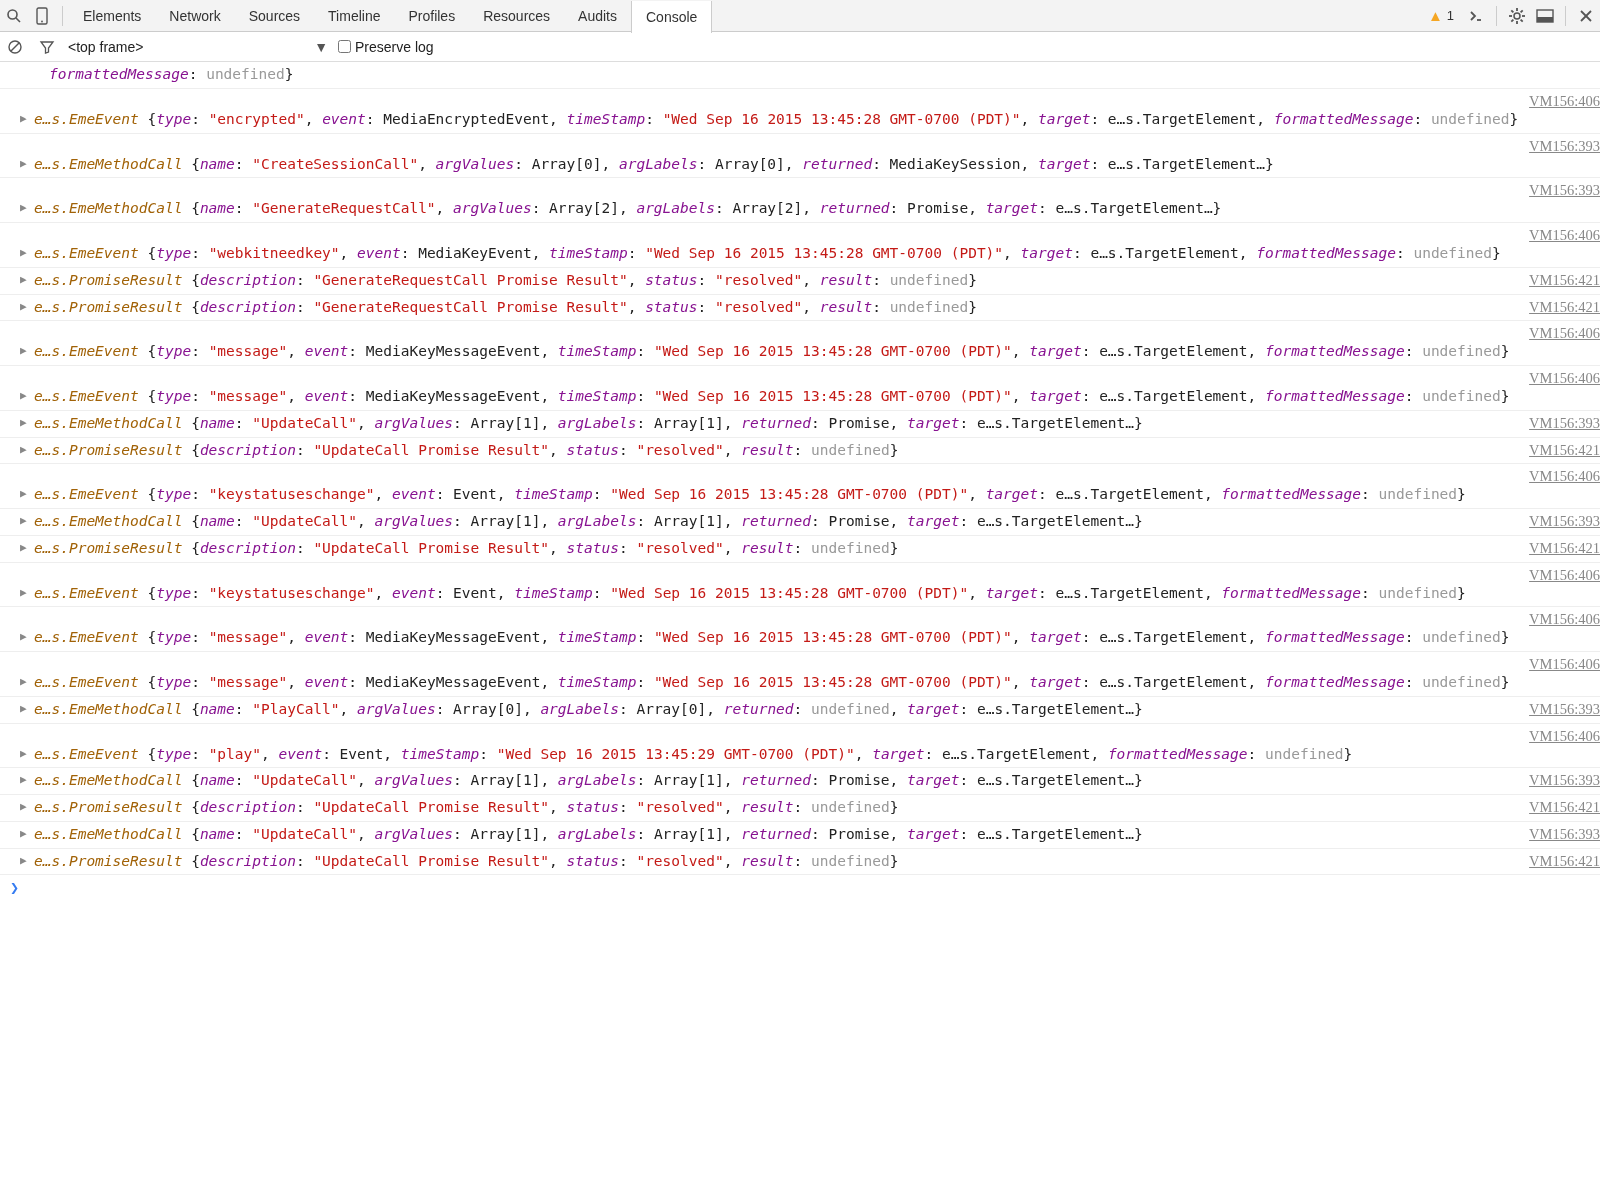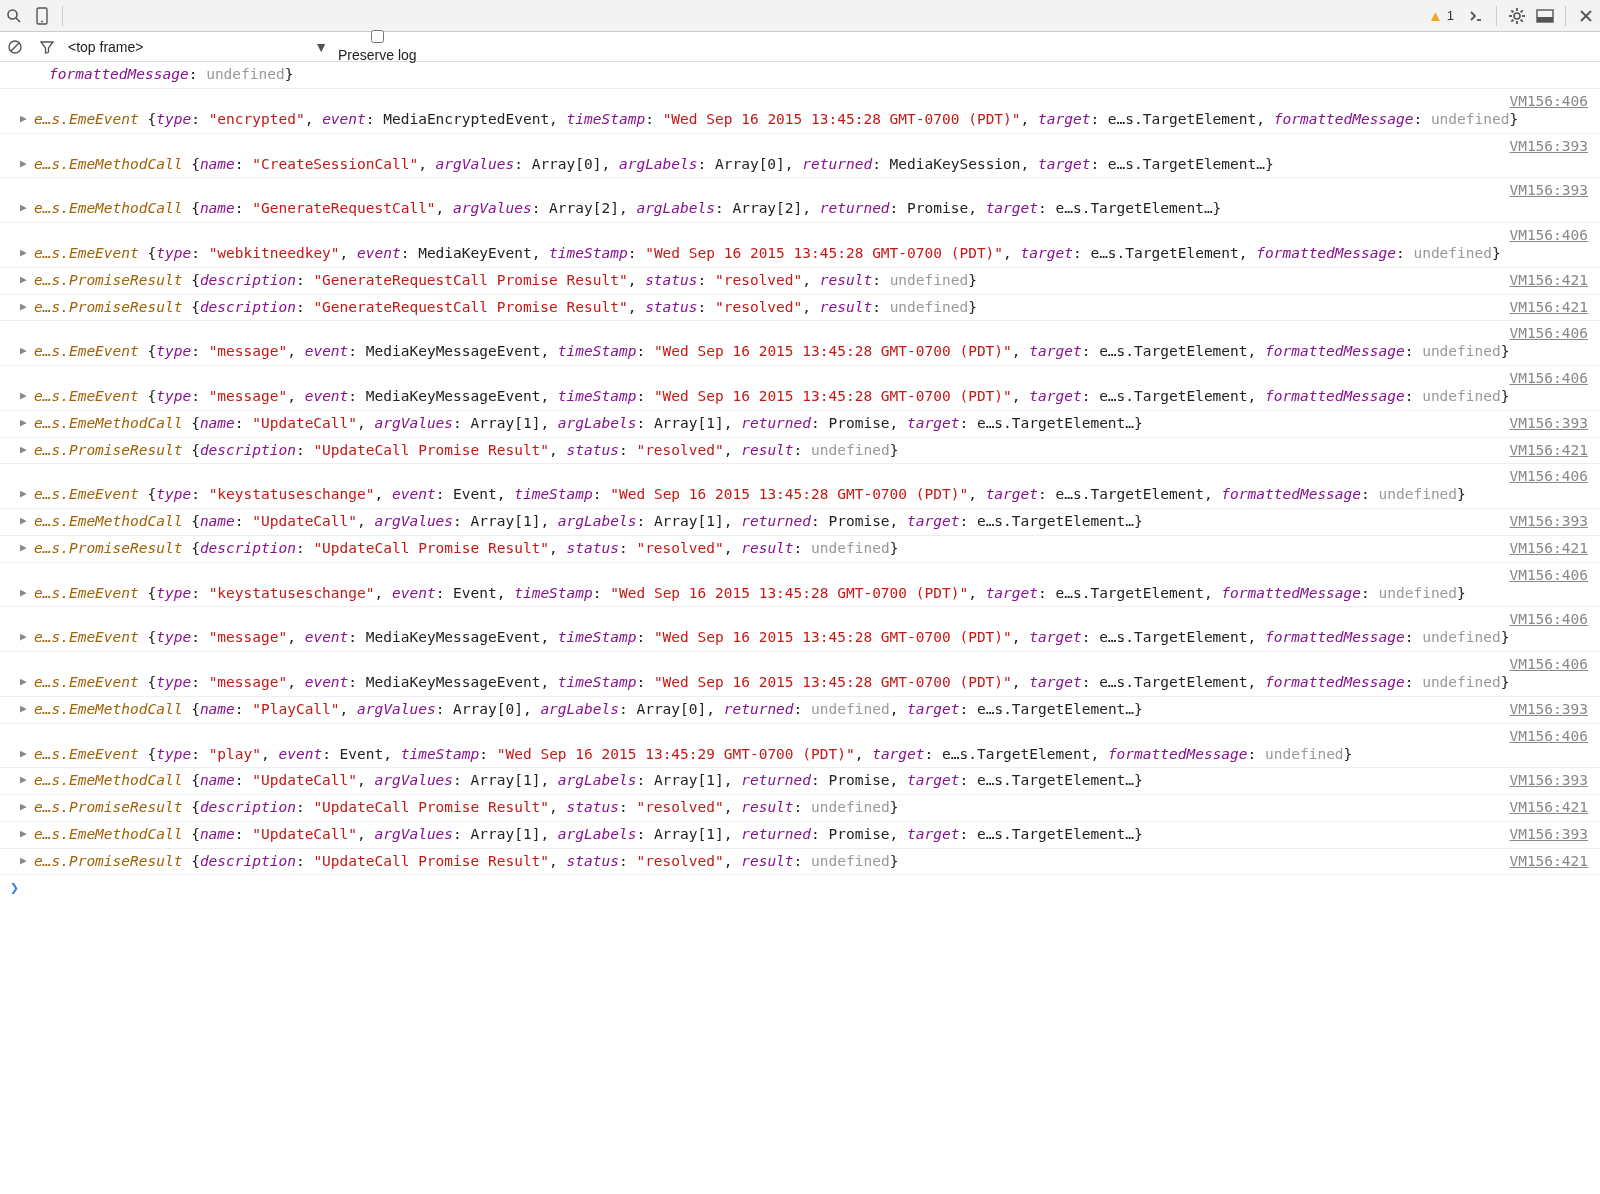--- a/index.html
+++ b/index.html
@@ -8,25 +8,25 @@
 .tabbar .icon-btn { width: 28px; height: 28px; display: flex; align-items: center; justify-content: center; color: #555; }
 .tabbar .sep { width: 1px; height: 20px; background: #ccc; margin: 0 6px; }
 .tabbar .tab { padding: 0 14px; height: 32px; display: flex; align-items: center; color: #333; font-size: 14px; cursor: default; }
 .tabbar .tab.active { background: #fff; border-left: 1px solid #ccc; border-right: 1px solid #ccc; position: relative; top: 1px; }
 .tabbar .spacer { flex: 1; }
 .tabbar .warn { display: flex; align-items: center; gap: 4px; font-size: 13px; color: #333; margin-right: 8px; }
 .tabbar .warn-tri { color: #f5a623; font-size: 15px; }
 .toolbar { display: flex; align-items: center; height: 30px; border-bottom: 1px solid #ddd; padding: 0 4px; gap: 10px; }
 .toolbar .icon-btn { width: 22px; height: 22px; display: flex; align-items: center; justify-content: center; color: #555; }
 .toolbar .frame-sel { display: flex; align-items: center; gap: 6px; min-width: 260px; font-size: 14px; color: #222; }
-.toolbar .chk { display: flex; align-items: center; gap: 4px; font-size: 14px; color: #222; flex-direction: column; }
+.toolbar .chk { display: flex; align-items: center; gap: 4px; font-size: 14px; color: #222; }
 .console { font-family: Menlo, Consolas, monospace; font-size: 14.5px; }
 .row { position: relative; padding: 2px 6px 2px 34px; border-bottom: 1px solid #eee; line-height: 1.5; }
 .row .tri { position: absolute; left: 20px; top: 4px; color: #888; font-size: 11px; }
-.row .src { position: absolute; right: 12px; top: 2px; color: #888; text-decoration: underline; cursor: pointer; }
+.row .src { position: absolute; right: 0; top: 2px; color: #888; text-decoration: underline; cursor: pointer; font-family: Liberation Serif, serif; }
 .row.has-src-above { padding-top: 20px; }
 .row.has-src-above .src { top: 2px; }
 .row.has-src-above .tri { top: 22px; }
 .k { color: #881391; font-style: italic; }
 .s { color: #c41a16; }
 .u { color: #999; }
 .cls { font-style: italic; color: #a16207; }
 .prompt { color: #367cf1; padding: 4px 10px; font-family: Menlo, monospace; font-size: 15px; }
 svg { display: block; }
 </style>
@@ -40,20 +40,30 @@
         <line x1="10" y1="10" x2="14" y2="14" stroke="#555" stroke-width="1.6"></line>
       </svg>
   </div>
   <div class="icon-btn">
     <svg width="14" height="18" viewBox="0 0 14 18">
         <rect x="2" y="1" width="10" height="16" rx="1.5" fill="none" stroke="#555" stroke-width="1.4"></rect>
         <circle cx="7" cy="14.5" r="0.9" fill="#555"></circle>
       </svg>
   </div>
   <div class="sep"></div>
+  <div id="tabs-host" style="display: flex;">
+      <div class="tab">Elements</div>
+      <div class="tab">Network</div>
+      <div class="tab">Sources</div>
+      <div class="tab">Timeline</div>
+      <div class="tab">Profiles</div>
+      <div class="tab">Resources</div>
+      <div class="tab">Audits</div>
+      <div class="tab active">Console</div>
+    </div>
   <div class="spacer"></div>
   <div class="warn">
     <span class="warn-tri">▲</span>
     <span>1</span>
   </div>
   <div class="icon-btn">
     <svg width="16" height="16" viewBox="0 0 16 16">
         <path d="M3 4l4 4-4 4" fill="none" stroke="#555" stroke-width="1.8"></path>
         <line x1="9" y1="12" x2="13" y2="12" stroke="#555" stroke-width="1.8"></line>
       </svg>

